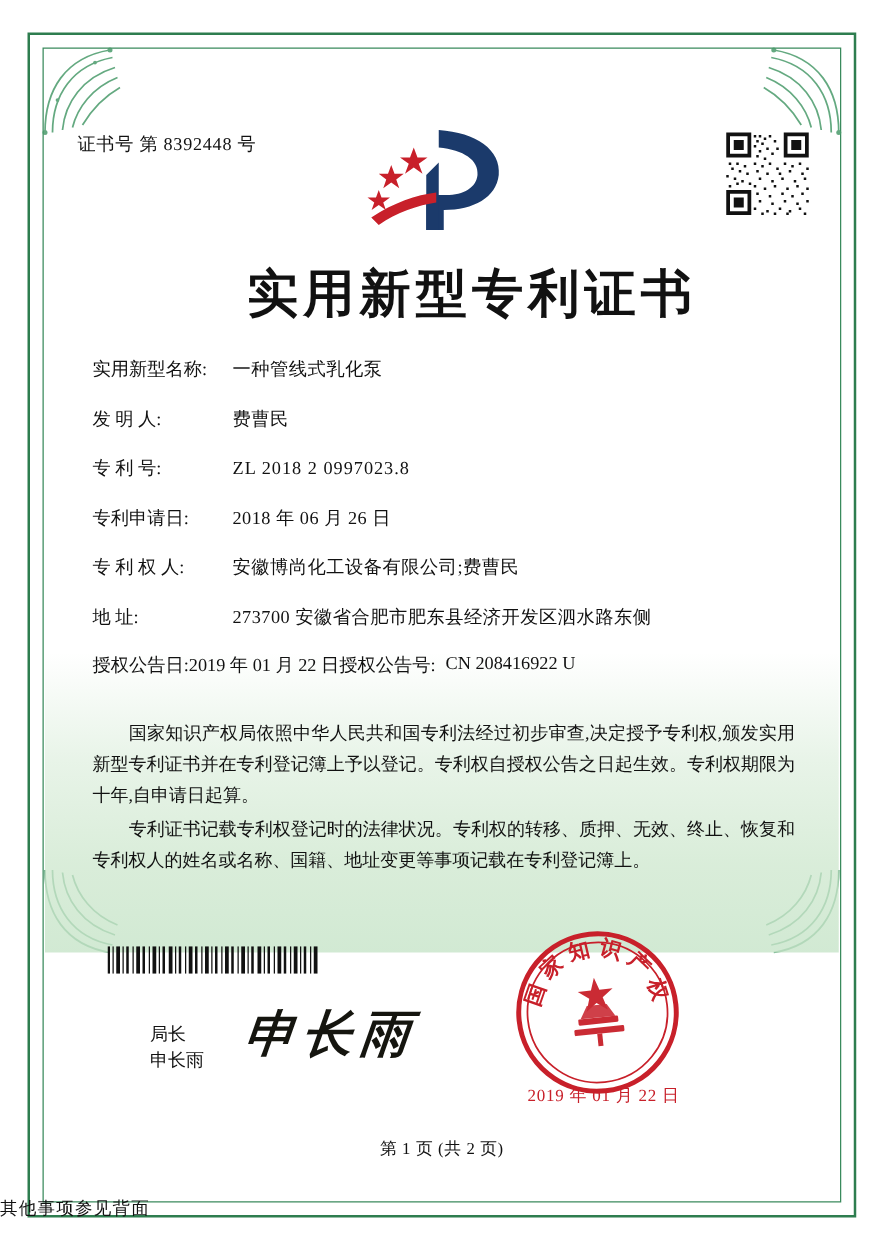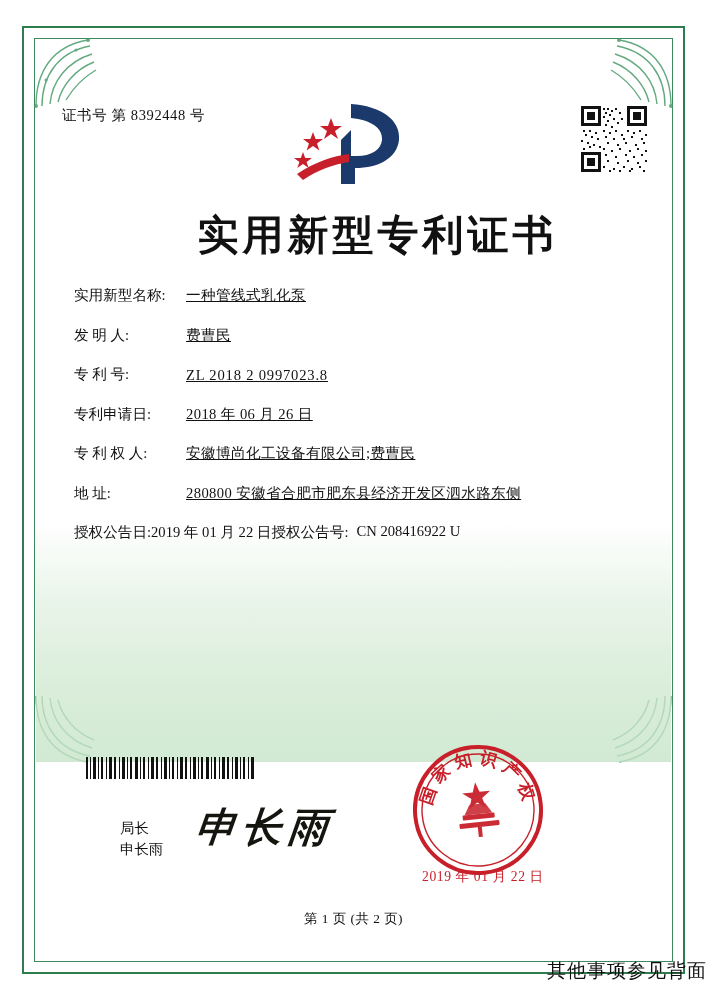--- a/index.html
+++ b/index.html
@@ -101,21 +101,21 @@
     align-items: flex-end;
     margin-bottom: 20.5px;
     font-size: 14.6px;
     white-space: nowrap;
   }
   .row .label {
     width: 112px;
     flex: none;
     letter-spacing: 0px;
   }
-  .row .value { letter-spacing: .4px; text-decoration: underline; }
+  .row .value { letter-spacing: .4px; }
   .row .value.num { letter-spacing: .8px; }
   .row2 { display:flex; align-items:flex-start; font-size:14.6px; white-space:nowrap; }
 
   
   .paras {
     position: absolute;
     left: 74px; top: 575px;
     width: 562px;
     font-size: 14.4px;
     line-height: 25px;
@@ -174,22 +174,22 @@
   .page-no {
     position: absolute;
     left: 0; right: 0; top: 910px;
     text-align: center;
     font-size: 13.4px;
     letter-spacing: .5px;
   }
   .footnote {
     position: absolute;
     left: 0; right: 0; top: 958px;
-    text-align: right;
-    font-size: 19px;
+    text-align: left;
+    font-size: 14px;
     letter-spacing: 1px;
   }
 </style>
 </head>
 <body>
 
 <div class="page">
 
   <div class="outer-border"></div>
   <div class="inner-border"></div>
@@ -373,30 +373,34 @@
     <div class="row">
       <span class="label">专利申请日:</span>
       <span class="value">2018 年 06 月 26 日</span>
     </div>
     <div class="row">
       <span class="label">专 利 权 人:</span>
       <span class="value">安徽博尚化工设备有限公司;费曹民</span>
     </div>
     <div class="row">
       <span class="label">地 址:</span>
-      <span class="value">280800 安徽省合肥市肥东县经济开发区泗水路东侧</span>
+      <span class="value">273700 安徽省合肥市肥东县经济开发区泗水路东侧</span>
     </div>
     <div class="row2">
       <span class="label">授权公告日:</span>
       <span class="value">2019 年 01 月 22 日</span>
       <span class="label2">授权公告号:</span>
       <span class="value num" style="margin-left:8px">CN 208416922 U</span>
     </div>
   </div>
 
+  <div class="paras">
+    <p>国家知识产权局依照中华人民共和国专利法经过初步审查,决定授予专利权,颁发实用新型专利证书并在专利登记簿上予以登记。专利权自授权公告之日起生效。专利权期限为十年,自申请日起算。</p>
+    <p>专利证书记载专利权登记时的法律状况。专利权的转移、质押、无效、终止、恢复和专利权人的姓名或名称、国籍、地址变更等事项记载在专利登记簿上。</p>
+  </div>
 
   <div class="barcode">
     <svg viewBox="0 0 170 22" width="170" height="22" aria-hidden="true">
       <g fill="#111">
         <rect x="0" y="0" width="2" height="22"></rect>
           <rect x="4" y="0" width="1" height="22"></rect>
         <rect x="7" y="0" width="3" height="22"></rect>
           <rect x="12" y="0" width="1" height="22"></rect>
         <rect x="15" y="0" width="2" height="22"></rect>
           <rect x="20" y="0" width="1" height="22"></rect>

